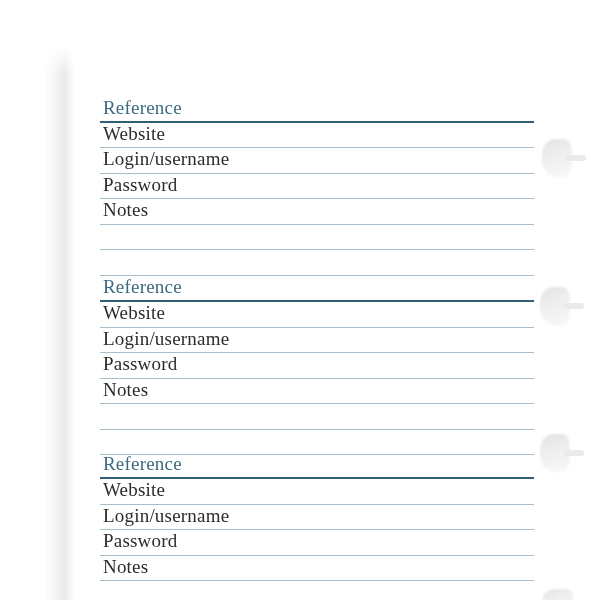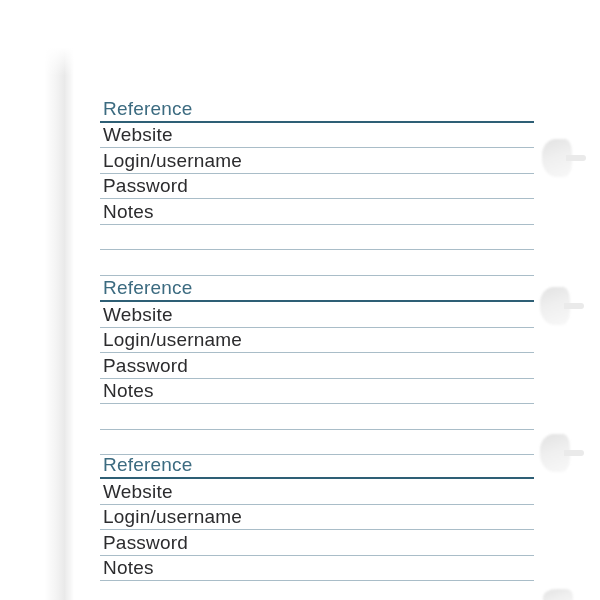--- a/index.html
+++ b/index.html
@@ -43,21 +43,22 @@
   .entry {
     position: absolute;
     left: 100px;
     width: 434px;
   }
   .row {
     position: relative;
     height: 24.5px;
     border-bottom: 1px solid var(--rule-color);
     display: flex;
-    align-items: flex-end;
+    align-items: center;
+    font-family: Liberation Serif, serif;
   }
   .row.header-row {
     border-bottom: 2px solid var(--header-line-color);
     height: 23.5px;
   }
   .label {
     display: inline-block;
     padding: 0 0 3px 3px;
     font-size: 19px;
     line-height: 1;

